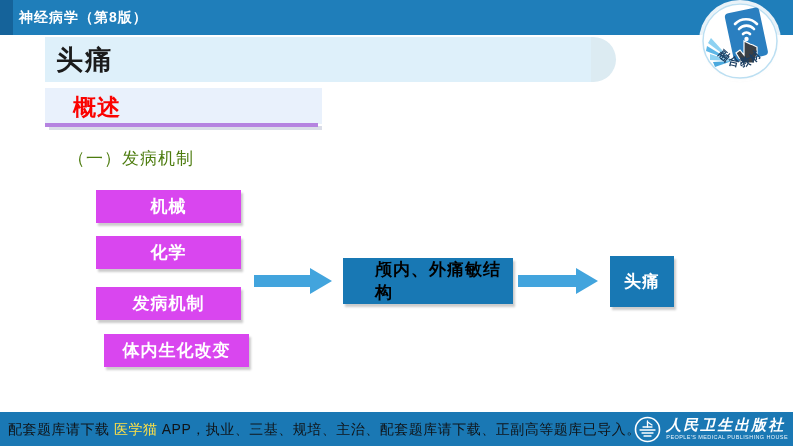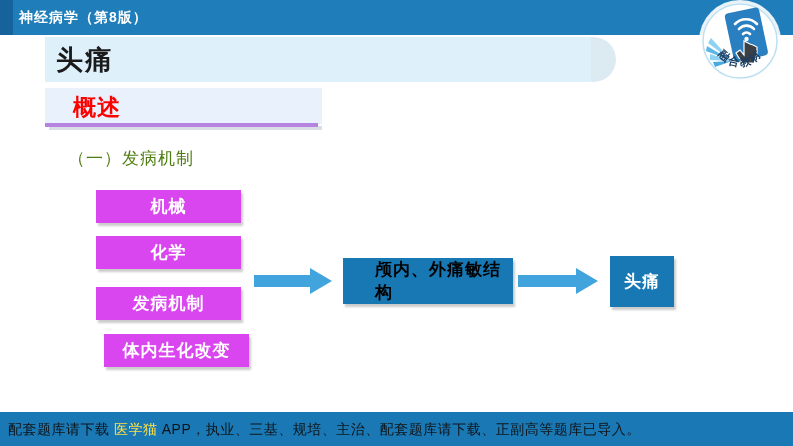--- a/index.html
+++ b/index.html
@@ -198,13 +198,32 @@
   <div class="body"></div>
     <div class="head"></div>
 </div>
 
 <div class="result-box">头痛</div>
 
 <div class="footer">
   <div class="footer-text">
     <span>配套题库请下载 </span><span class="hl">医学猫</span><span> APP，执业、三基、规培、主治、配套题库请下载、正副高等题库已导入。</span>
   </div>
+  <div class="publisher">
+    <div class="publisher-mark">
+      <svg viewBox="0 0 27 27">
+        <circle cx="13.5" cy="13.5" r="12" fill="none" stroke="#ffffff" stroke-width="1.6"></circle>
+        <g stroke="#ffffff" stroke-width="1.3" fill="none" stroke-linecap="round">
+          <path d="M6 14 H21"></path>
+          <path d="M8 17 H19"></path>
+          <path d="M10 20 H17"></path>
+          <path d="M9 11 H18"></path>
+          <path d="M13.5 5 V11"></path>
+          <path d="M13.5 6 L18 9"></path>
+        </g>
+      </svg>
+    </div>
+    <div class="publisher-names">
+      <div class="publisher-cn">人民卫生出版社</div>
+      <div class="publisher-en">PEOPLE'S MEDICAL PUBLISHING HOUSE</div>
+    </div>
+  </div>
 </div>
 
 </body></html>

